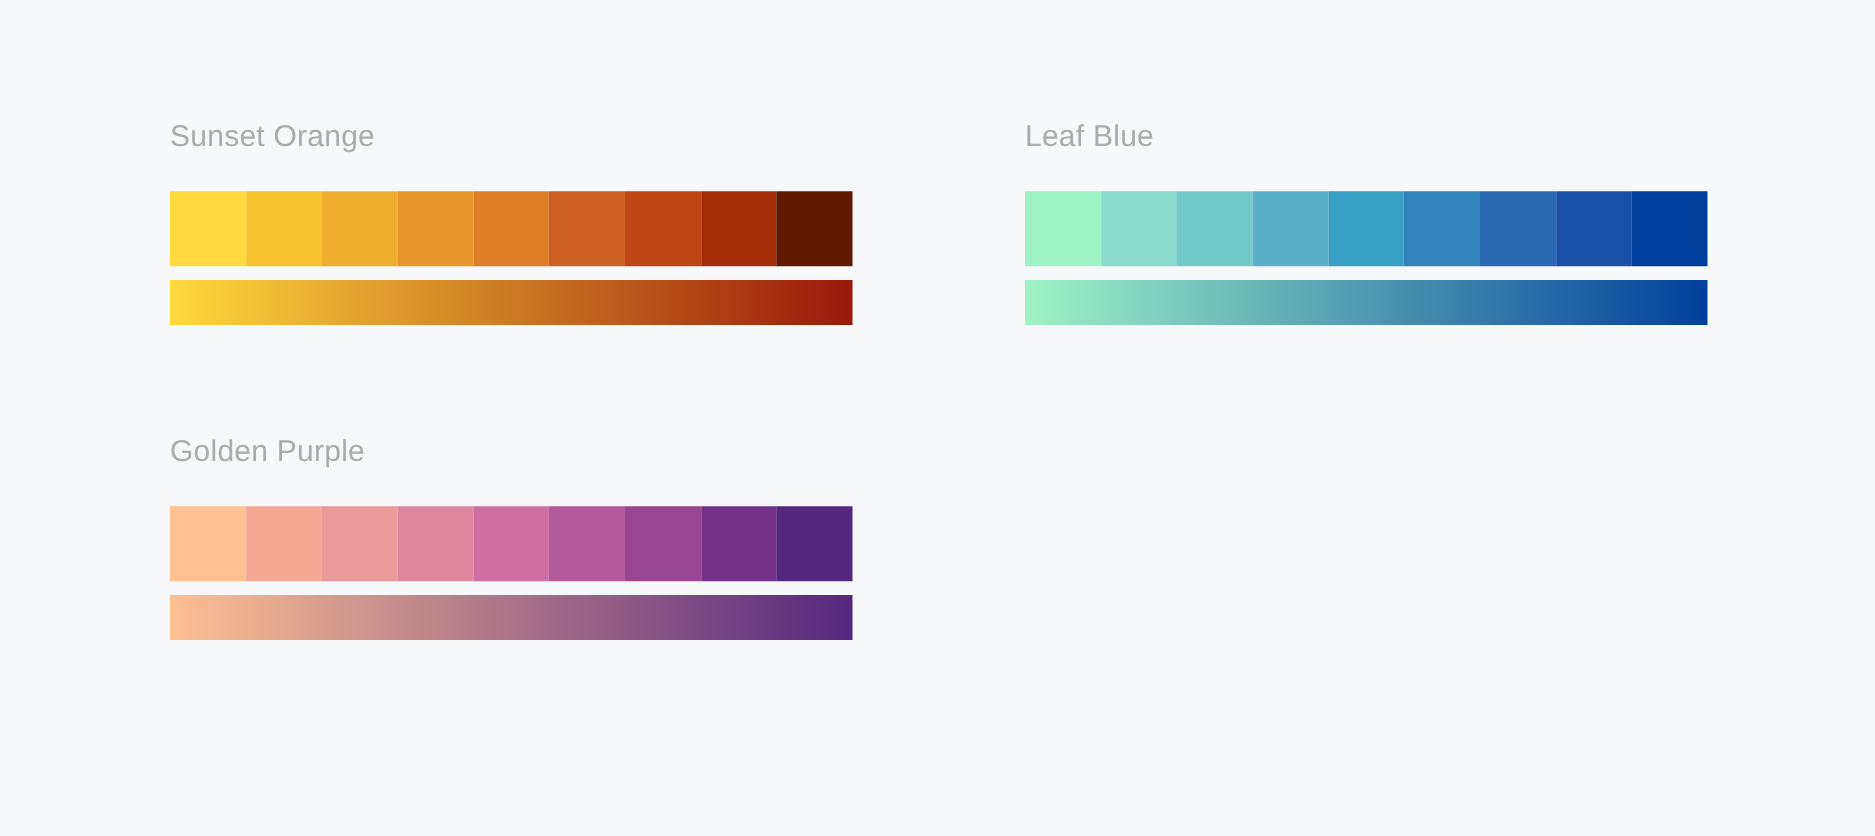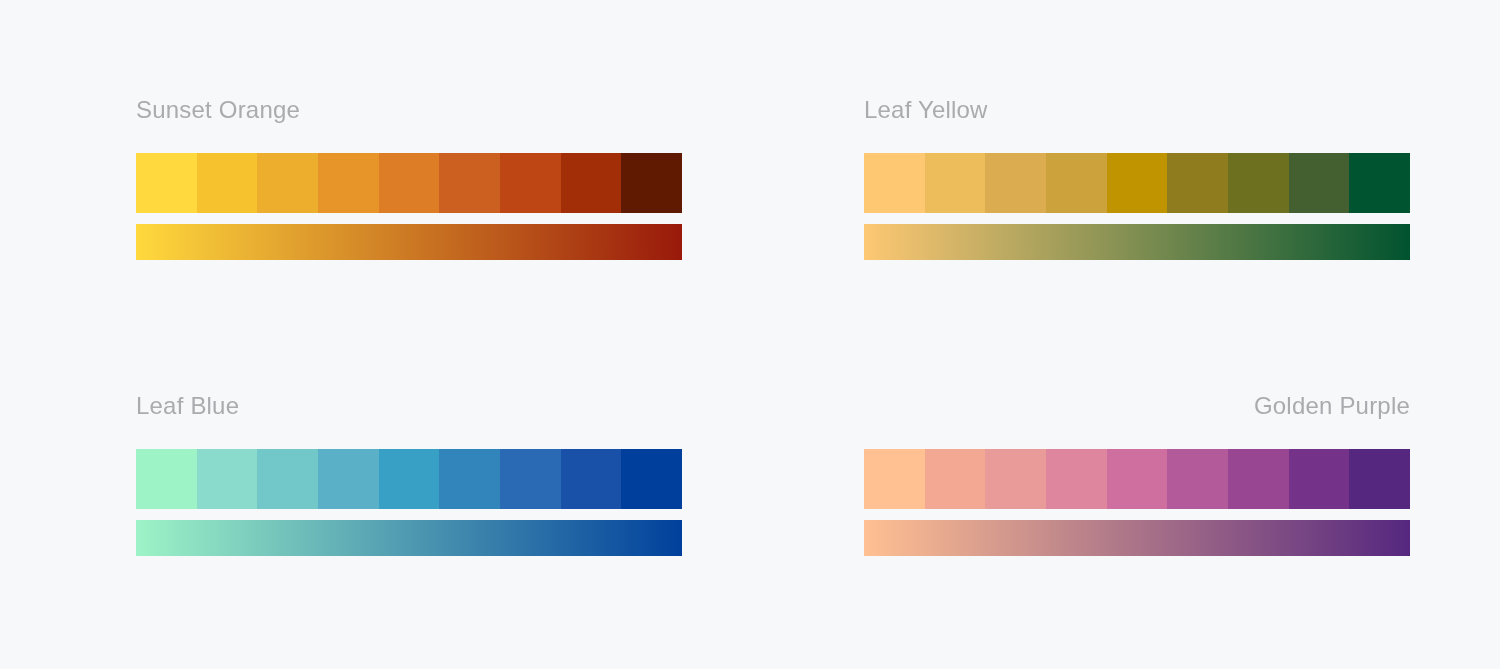--- a/index.html
+++ b/index.html
@@ -23,21 +23,20 @@
     width: 1500px;
     height: 669px;
     display: grid;
     grid-template-columns: 684px 684px;
     grid-template-rows: 252px 252px;
     column-gap: 0px;
     row-gap: 0px;
     padding-left: 136px;
     padding-top: 96px;
     box-sizing: border-box;
-    gap: 44px;
   }
 
   .palette-card {
     width: 546px;
     position: relative;
   }
 
   .palette-title {
     font-family: "Liberation Sans", sans-serif;
     font-size: 24px;
@@ -80,51 +79,36 @@
         <div class="swatch" title="#e79529" style="background: rgb(231, 149, 41);"></div>
         <div class="swatch" title="#dd7e26" style="background: rgb(221, 126, 38);"></div>
         <div class="swatch" title="#cc6020" style="background: rgb(204, 96, 32);"></div>
         <div class="swatch" title="#bd4614" style="background: rgb(189, 70, 20);"></div>
         <div class="swatch" title="#a22e08" style="background: rgb(162, 46, 8);"></div>
         <div class="swatch" title="#611a02" style="background: rgb(97, 26, 2);"></div>
       </div>
       <div class="gradient-bar" style="background: linear-gradient(to right, rgb(255, 217, 61), rgb(153, 25, 10));"></div>
     </div>
     <div class="palette-card">
-      <div class="palette-title" style="color: rgb(169, 171, 174);">Leaf Yellow</div>
-      <div class="swatch-row">
-        <div class="swatch" title="#fec873" style="background: rgb(254, 200, 115);"></div>
-        <div class="swatch" title="#edbc5b" style="background: rgb(237, 188, 91);"></div>
-        <div class="swatch" title="#dcad50" style="background: rgb(220, 173, 80);"></div>
-        <div class="swatch" title="#cba23b" style="background: rgb(203, 162, 59);"></div>
-        <div class="swatch" title="#c09300" style="background: rgb(192, 147, 0);"></div>
-        <div class="swatch" title="#8f7c1e" style="background: rgb(143, 124, 30);"></div>
-        <div class="swatch" title="#6d711f" style="background: rgb(109, 113, 31);"></div>
-        <div class="swatch" title="#456030" style="background: rgb(69, 96, 48);"></div>
-        <div class="swatch" title="#005430" style="background: rgb(0, 84, 48);"></div>
-      </div>
-      <div class="gradient-bar" style="background: linear-gradient(to right, rgb(254, 200, 115), rgb(0, 83, 47));"></div>
-    </div>
-    <div class="palette-card">
       <div class="palette-title" style="color: rgb(169, 171, 174);">Leaf Blue</div>
       <div class="swatch-row">
         <div class="swatch" title="#9ef3c6" style="background: rgb(158, 243, 198);"></div>
         <div class="swatch" title="#8adbcb" style="background: rgb(138, 219, 203);"></div>
         <div class="swatch" title="#72c7c8" style="background: rgb(114, 199, 200);"></div>
         <div class="swatch" title="#59b0c7" style="background: rgb(89, 176, 199);"></div>
         <div class="swatch" title="#37a0c4" style="background: rgb(55, 160, 196);"></div>
         <div class="swatch" title="#3285bb" style="background: rgb(50, 133, 187);"></div>
         <div class="swatch" title="#2a69b4" style="background: rgb(42, 105, 180);"></div>
         <div class="swatch" title="#1a51a8" style="background: rgb(26, 81, 168);"></div>
         <div class="swatch" title="#00409c" style="background: rgb(0, 64, 156);"></div>
       </div>
       <div class="gradient-bar" style="background: linear-gradient(to right, rgb(158, 243, 198), rgb(0, 64, 156));"></div>
     </div>
     <div class="palette-card">
-      <div class="palette-title" style="color: rgb(169, 171, 174); text-align: right;">Golden Purple</div>
+      <div class="palette-title" style="color: rgb(169, 171, 174);">Golden Purple</div>
       <div class="swatch-row">
         <div class="swatch" title="#ffc092" style="background: rgb(255, 192, 146);"></div>
         <div class="swatch" title="#f3a894" style="background: rgb(243, 168, 148);"></div>
         <div class="swatch" title="#e89b98" style="background: rgb(232, 155, 152);"></div>
         <div class="swatch" title="#dd869d" style="background: rgb(221, 134, 157);"></div>
         <div class="swatch" title="#cf6fa0" style="background: rgb(207, 111, 160);"></div>
         <div class="swatch" title="#b35a9b" style="background: rgb(179, 90, 155);"></div>
         <div class="swatch" title="#984592" style="background: rgb(152, 69, 146);"></div>
         <div class="swatch" title="#743288" style="background: rgb(116, 50, 136);"></div>
         <div class="swatch" title="#55277f" style="background: rgb(85, 39, 127);"></div>

